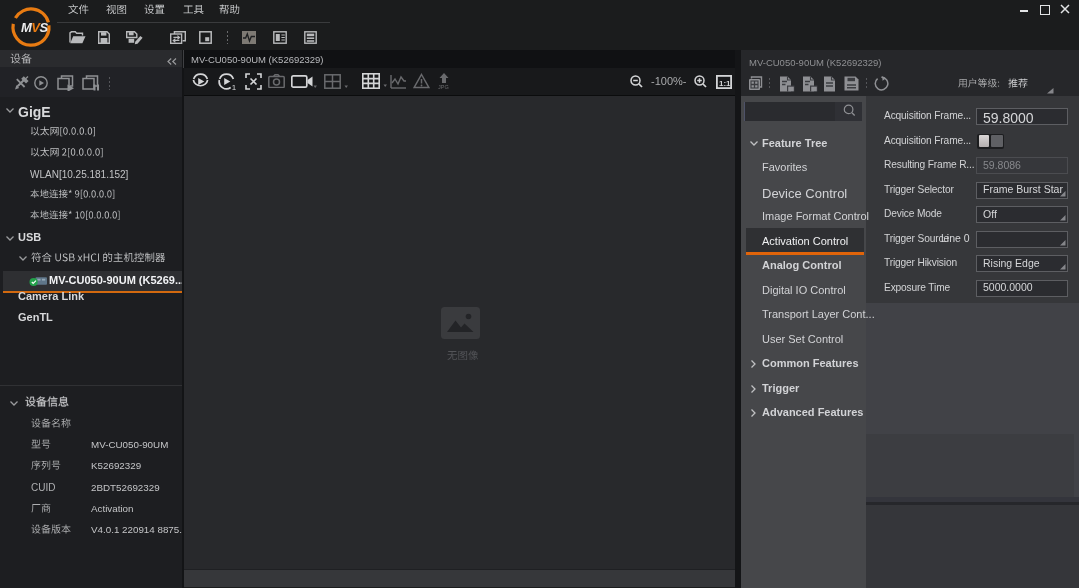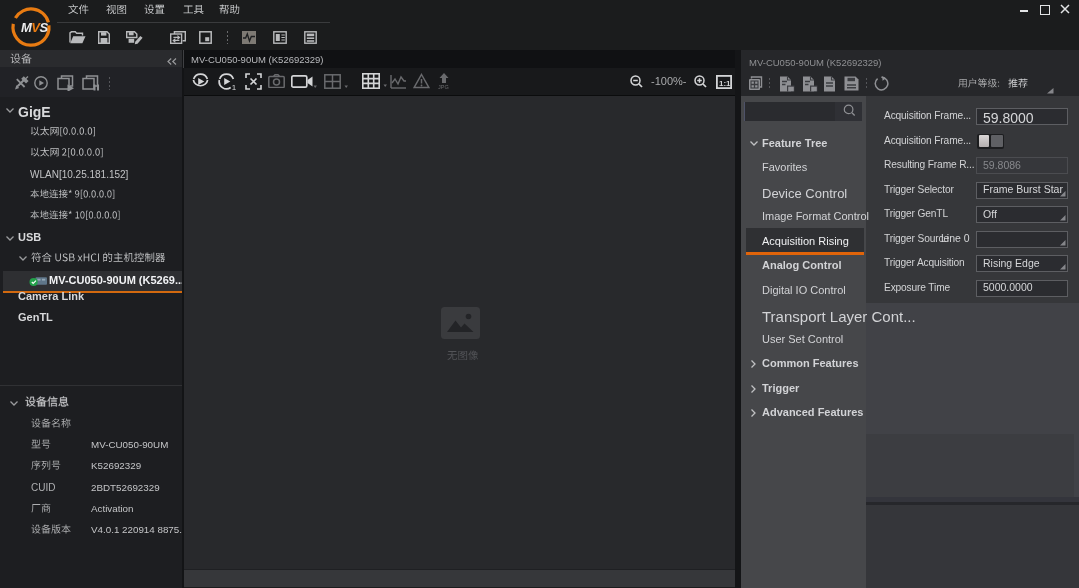--- a/index.html
+++ b/index.html
@@ -316,24 +316,24 @@
   </svg>
 <svg class="ab" style="left:750px;top:141.0px" width="8" height="5" viewBox="0 0 8 5">
 <path d="M0.5 0.5L4 4 7.5 0.5" fill="none" stroke="#c0c1c3" stroke-width="1.3"></path>
   </svg>
 <div class="txt" style="left:762px;top:136.68px;font-size:11px;color:#d2d3d6;font-weight:700">Feature Tree</div>
 <div class="txt" style="left:762px;top:161.18px;font-size:11px;color:#d2d3d6;font-weight:400">Favorites</div>
 <div class="txt" style="left:762px;top:185.68px;font-size:13px;color:#d2d3d6;font-weight:400">Device Control</div>
 <div class="txt" style="left:762px;top:210.18px;font-size:11px;color:#d2d3d6;font-weight:400">Image Format Control</div>
 <div class="ab" style="left:746px;top:228.0px;width:117.5px;height:24px;background:#2f3033"></div>
 <div class="ab" style="left:746px;top:252.0px;width:117.5px;height:2.5px;background:#e0640a"></div>
-<div class="txt" style="left:762px;top:234.68px;font-size:11px;color:#f0f1f3;font-weight:400">Acquisition Rising</div>
+<div class="txt" style="left:762px;top:234.68px;font-size:11px;color:#f0f1f3;font-weight:400">Activation Control</div>
 <div class="txt" style="left:762px;top:259.18px;font-size:11px;color:#d2d3d6;font-weight:700">Analog Control</div>
 <div class="txt" style="left:762px;top:283.68px;font-size:11px;color:#d2d3d6;font-weight:400">Digital IO Control</div>
-<div class="txt" style="left:762px;top:308.18px;font-size:15px;color:#d2d3d6;font-weight:400">Transport Layer Cont...</div>
+<div class="txt" style="left:762px;top:308.18px;font-size:11px;color:#d2d3d6;font-weight:400">Transport Layer Cont...</div>
 <div class="txt" style="left:762px;top:332.68px;font-size:11px;color:#d2d3d6;font-weight:400">User Set Control</div>
 <svg class="ab" style="left:751px;top:360px" width="5" height="8" viewBox="0 0 5 8">
 <path d="M0.5 0.5L4 4 0.5 7.5" fill="none" stroke="#c0c1c3" stroke-width="1.3"></path>
   </svg>
 <div class="txt" style="left:762px;top:357.18px;font-size:11px;color:#d2d3d6;font-weight:700">Common Features</div>
 <svg class="ab" style="left:751px;top:384.5px" width="5" height="8" viewBox="0 0 5 8">
 <path d="M0.5 0.5L4 4 0.5 7.5" fill="none" stroke="#c0c1c3" stroke-width="1.3"></path>
   </svg>
 <div class="txt" style="left:762px;top:381.68px;font-size:11px;color:#d2d3d6;font-weight:700">Trigger</div>
 <svg class="ab" style="left:751px;top:409px" width="5" height="8" viewBox="0 0 5 8">
@@ -349,32 +349,32 @@
 <div class="ab" style="left:990.5px;top:135px;width:12px;height:12px;background:#5f6064;border-radius:1px"></div>
 <div class="txt" style="left:884px;top:159.176px;font-size:10.2px;color:#d2d3d5;font-weight:400;letter-spacing:-0.15px">Resulting Frame R...</div>
 <div class="ab" style="left:975.5px;top:157.0px;width:92px;height:17px;background:#36373b;border:1px solid #4b4c50"></div>
 <div class="txt" style="left:983px;top:158.99px;font-size:10.5px;color:#87888c;font-weight:400">59.8086</div>
 <div class="txt" style="left:884px;top:183.676px;font-size:10.2px;color:#d2d3d5;font-weight:400;letter-spacing:-0.15px">Trigger Selector</div>
 <div class="ab" style="left:975.5px;top:181.5px;width:92px;height:17px;background:#2b2c30;border:1px solid #5d5e62"></div>
 <div class="txt" style="left:983px;top:183.49px;font-size:10.5px;color:#d6d7d9;font-weight:400">Frame Burst Star</div>
 <svg class="ab" style="left:1059.5px;top:190.5px" width="6" height="6" viewBox="0 0 6 6">
     <path d="M5.5 0v5.5H0Z" fill="#85868a"></path>
   </svg>
-<div class="txt" style="left:884px;top:208.176px;font-size:10.2px;color:#d2d3d5;font-weight:400;letter-spacing:-0.15px">Trigger GenTL</div>
+<div class="txt" style="left:884px;top:208.176px;font-size:10.2px;color:#d2d3d5;font-weight:400;letter-spacing:-0.15px">Device Mode</div>
 <div class="ab" style="left:975.5px;top:206.0px;width:92px;height:17px;background:#2b2c30;border:1px solid #5d5e62"></div>
 <div class="txt" style="left:983px;top:207.99px;font-size:10.5px;color:#d6d7d9;font-weight:400">Off</div>
 <svg class="ab" style="left:1059.5px;top:215.0px" width="6" height="6" viewBox="0 0 6 6">
     <path d="M5.5 0v5.5H0Z" fill="#85868a"></path>
   </svg>
 <div class="txt" style="left:884px;top:232.676px;font-size:10.2px;color:#d2d3d5;font-weight:400;letter-spacing:-0.15px">Trigger Source</div>
 <div class="ab" style="left:975.5px;top:230.5px;width:92px;height:17px;background:#2b2c30;border:1px solid #5d5e62"></div>
 <div class="txt" style="left:941px;top:232.49px;font-size:10.5px;color:#d6d7d9;font-weight:400">Line 0</div>
 <svg class="ab" style="left:1059.5px;top:239.5px" width="6" height="6" viewBox="0 0 6 6">
     <path d="M5.5 0v5.5H0Z" fill="#85868a"></path>
   </svg>
-<div class="txt" style="left:884px;top:257.176px;font-size:10.2px;color:#d2d3d5;font-weight:400;letter-spacing:-0.15px">Trigger Acquisition</div>
+<div class="txt" style="left:884px;top:257.176px;font-size:10.2px;color:#d2d3d5;font-weight:400;letter-spacing:-0.15px">Trigger Hikvision</div>
 <div class="ab" style="left:975.5px;top:255.0px;width:92px;height:17px;background:#2b2c30;border:1px solid #5d5e62"></div>
 <div class="txt" style="left:983px;top:256.99px;font-size:10.5px;color:#d6d7d9;font-weight:400">Rising Edge</div>
 <svg class="ab" style="left:1059.5px;top:264.0px" width="6" height="6" viewBox="0 0 6 6">
     <path d="M5.5 0v5.5H0Z" fill="#85868a"></path>
   </svg>
 <div class="txt" style="left:884px;top:281.676px;font-size:10.2px;color:#d2d3d5;font-weight:400;letter-spacing:-0.15px">Exposure Time</div>
 <div class="ab" style="left:975.5px;top:279.5px;width:92px;height:17px;background:#2b2c30;border:1px solid #5d5e62"></div>
 <div class="txt" style="left:983px;top:281.49px;font-size:10.5px;color:#d6d7d9;font-weight:400">5000.0000</div>
 </body></html>

